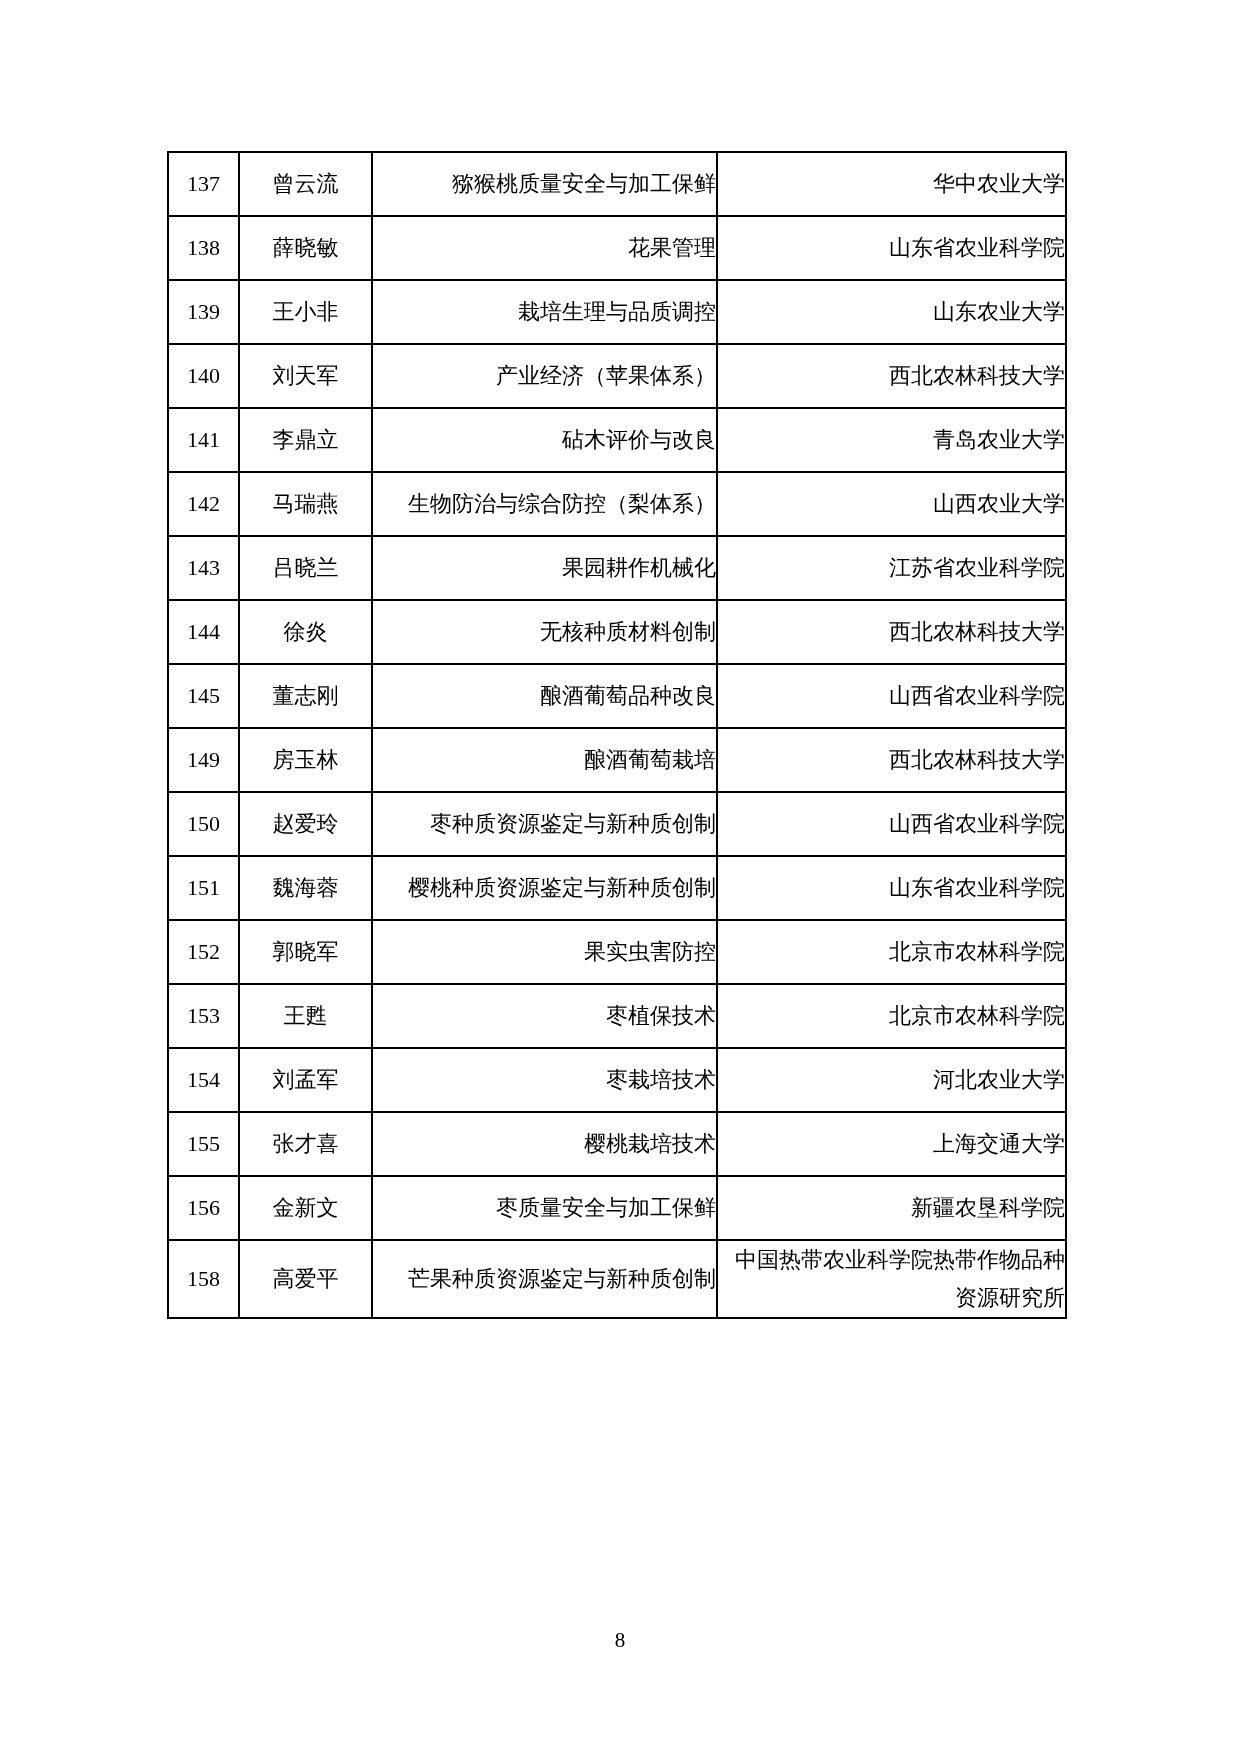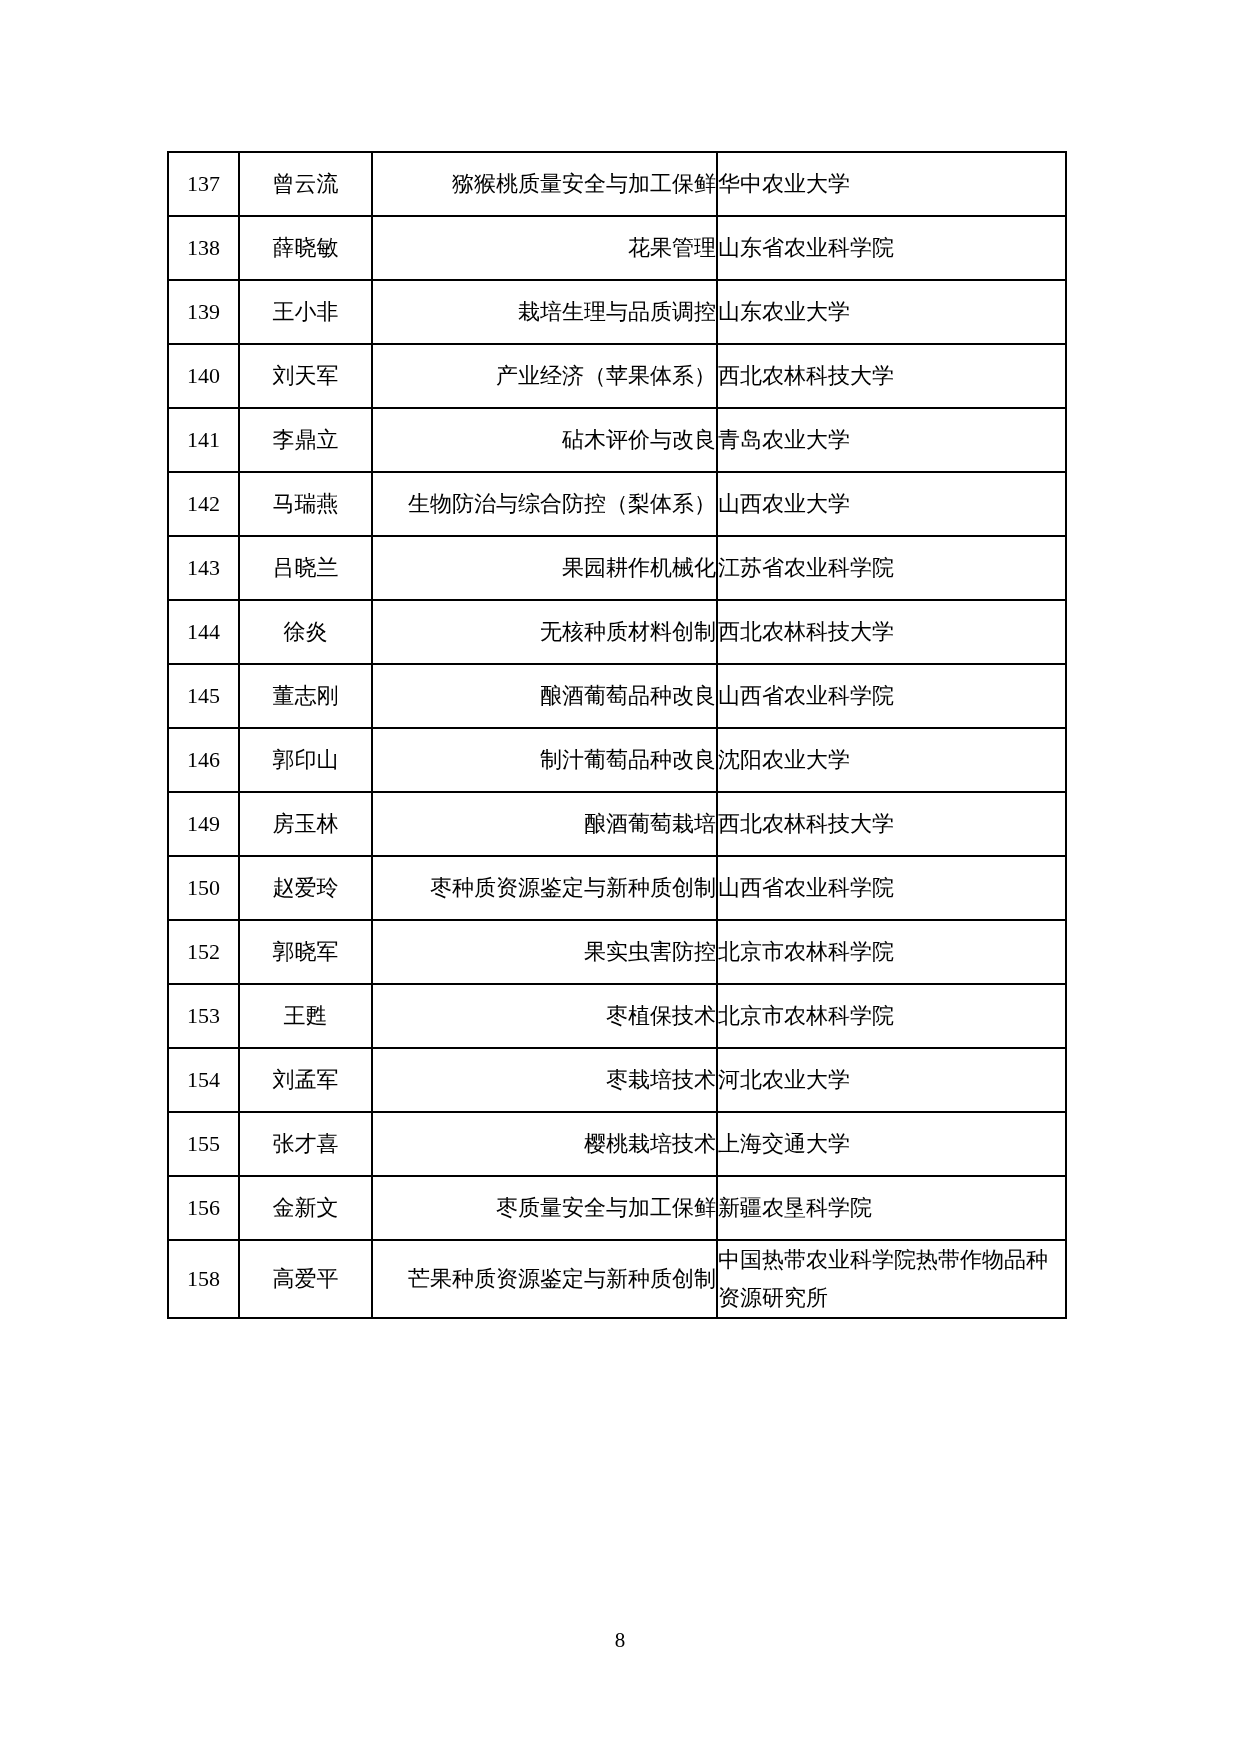--- a/index.html
+++ b/index.html
@@ -27,21 +27,21 @@
     font-size: 22px;
     vertical-align: middle;
     padding: 0;
     overflow: hidden;
   }
   td.c-idx   { width: 69px;  text-align: center; font-family: "Liberation Serif", serif; }
   td.c-name  { width: 131px; text-align: center; }
   td.c-field { width: 343px; text-align: right; }
   td.c-inst  {
     width: 347px;
-    text-align: left;
+    text-align: right;
     padding: 6px 24px 6px 10px;
     line-height: 1.72;
     word-break: break-all;
   }
   .page-number {
     position: absolute;
     top: 1628px;
     left: 0;
     width: 100%;
     text-align: center;
@@ -113,43 +113,43 @@
           <td class="c-inst">西北农林科技大学</td>
         </tr>
 
         <tr>
           <td class="c-idx">145</td>
           <td class="c-name">董志刚</td>
           <td class="c-field">酿酒葡萄品种改良</td>
           <td class="c-inst">山西省农业科学院</td>
         </tr>
 
-        <tr>
-          <td class="c-idx">146</td>
-          <td class="c-name">郭印山</td>
-          <td class="c-field">制汁葡萄品种改良</td>
-          <td class="c-inst">沈阳农业大学</td>
-        </tr>
 
 
 
         <tr>
           <td class="c-idx">149</td>
           <td class="c-name">房玉林</td>
           <td class="c-field">酿酒葡萄栽培</td>
           <td class="c-inst">西北农林科技大学</td>
         </tr>
 
         <tr>
           <td class="c-idx">150</td>
           <td class="c-name">赵爱玲</td>
           <td class="c-field">枣种质资源鉴定与新种质创制</td>
           <td class="c-inst">山西省农业科学院</td>
         </tr>
 
+        <tr>
+          <td class="c-idx">151</td>
+          <td class="c-name">魏海蓉</td>
+          <td class="c-field">樱桃种质资源鉴定与新种质创制</td>
+          <td class="c-inst">山东省农业科学院</td>
+        </tr>
 
         <tr>
           <td class="c-idx">152</td>
           <td class="c-name">郭晓军</td>
           <td class="c-field">果实虫害防控</td>
           <td class="c-inst">北京市农林科学院</td>
         </tr>
 
         <tr>
           <td class="c-idx">153</td>

